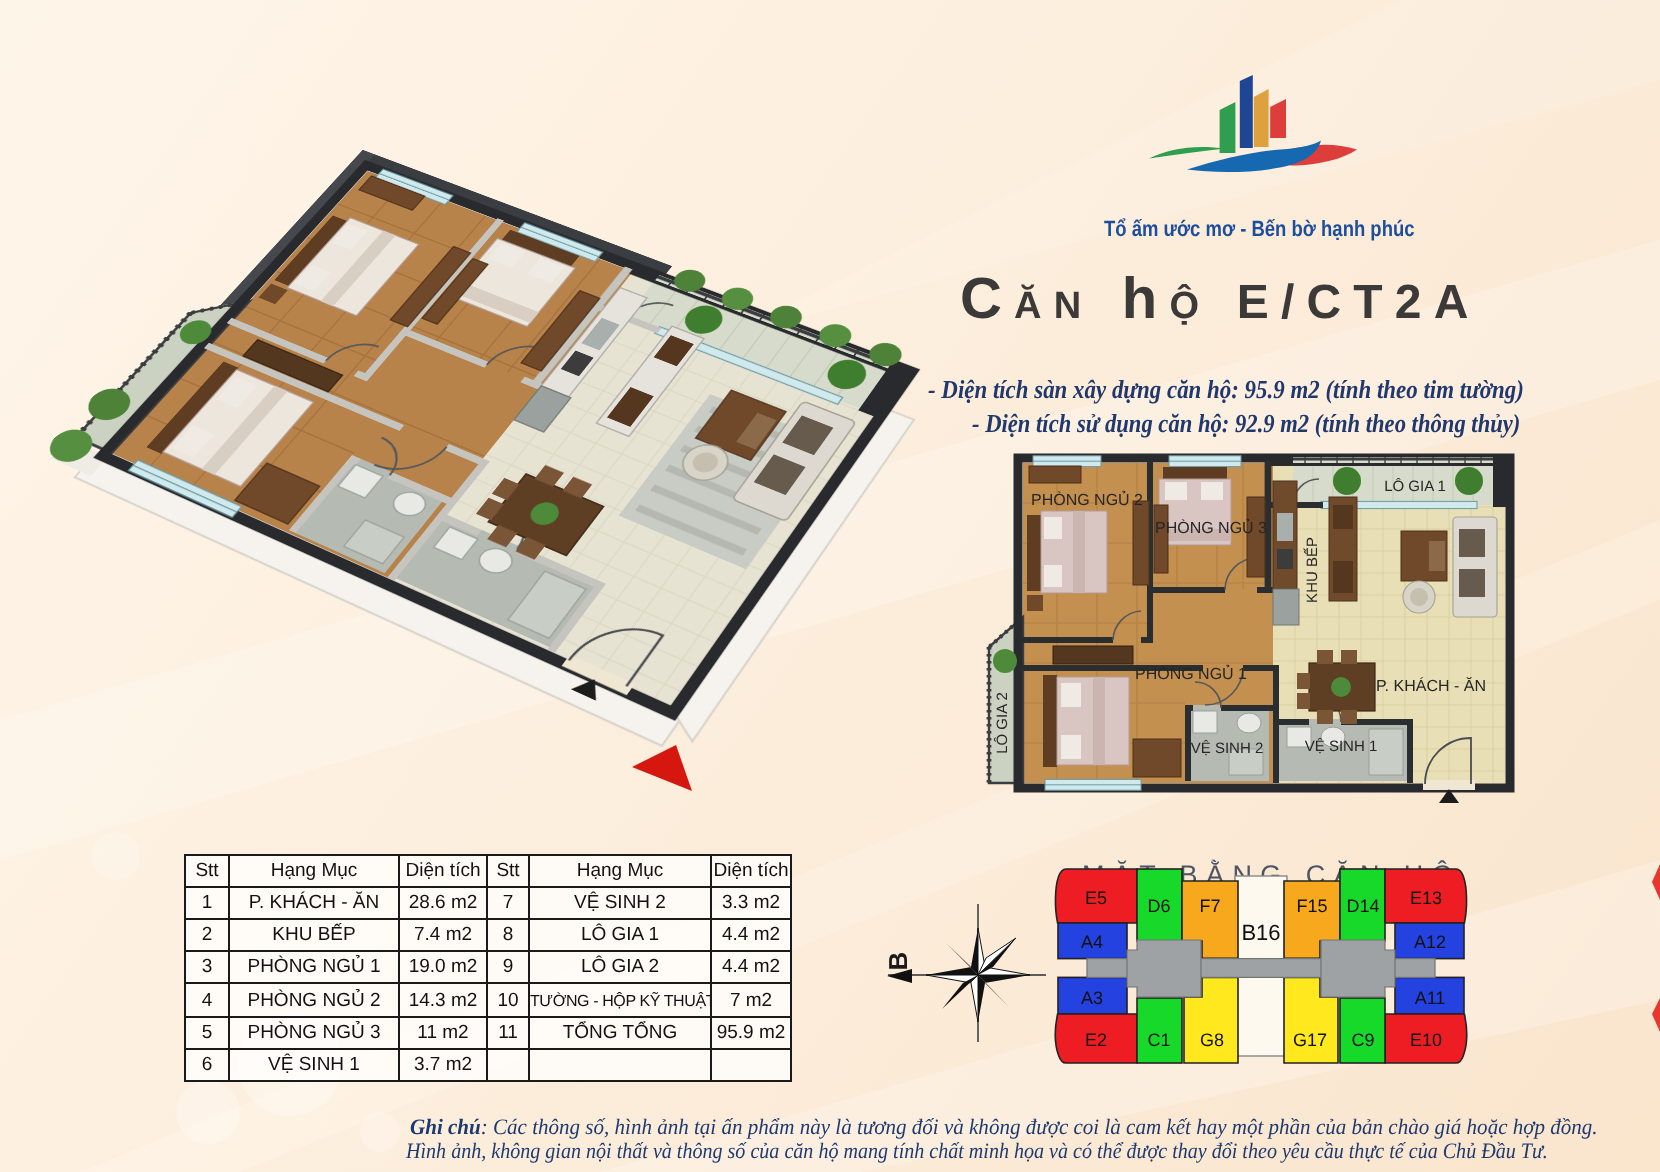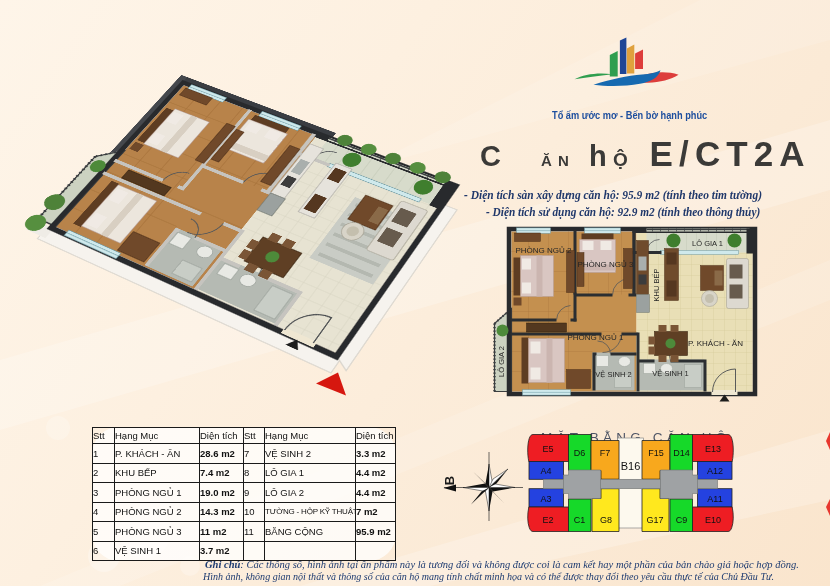--- a/index.html
+++ b/index.html
@@ -21,39 +21,39 @@
   </g>
   <g>
     <circle cx="145" cy="532" r="26" fill="#ffffff" opacity="0.30"></circle>
     <circle cx="104" cy="556" r="16" fill="#ffffff" opacity="0.28"></circle>
     <circle cx="58" cy="428" r="12" fill="#ffffff" opacity="0.22"></circle>
     <circle cx="190" cy="566" r="10" fill="#ffffff" opacity="0.25"></circle>
   </g>
 </svg>
 
 <div class="abs" style="left:480px;top:134px;color:#3b3a38;font-weight:bold;white-space:nowrap;">
-  <span style="font-size:29px;letter-spacing:6.1px;">C</span><span style="font-size:15px;letter-spacing:6.1px;margin-left:34px;">ĂN</span><span style="font-size:29px;letter-spacing:6.1px;"> h</span><span style="font-size:19px;letter-spacing:6.1px;">Ộ</span><span style="font-size:35px;letter-spacing:6.1px;"> E/CT2A</span>
+  <span style="font-size:29px;letter-spacing:6.1px;">C</span><span style="font-size:19px;letter-spacing:6.1px;">ĂN</span><span style="font-size:29px;letter-spacing:6.1px;"> h</span><span style="font-size:19px;letter-spacing:6.1px;">Ộ</span><span style="font-size:24px;letter-spacing:6.1px;"> E/CT2A</span>
 </div>
 
 
 <div class="abs" style="left:464px;top:186.5px;font-family:'Liberation Serif',serif;font-style:italic;font-weight:bold;font-size:13px;color:#20386b;white-space:nowrap;transform:scaleX(0.881);transform-origin:0 0;">- Diện tích sàn xây dựng căn hộ: 95.9 m2 (tính theo tim tường)</div>
 
 <div class="abs" style="left:486px;top:203.5px;font-family:'Liberation Serif',serif;font-style:italic;font-weight:bold;font-size:13px;color:#20386b;white-space:nowrap;transform:scaleX(0.87);transform-origin:0 0;">- Diện tích sử dụng căn hộ: 92.9 m2 (tính theo thông thủy)</div>
 
 
 <div class="abs" style="left:552px;top:109px;white-space:nowrap;color:#1d4e9e;font-size:11px;font-weight:bold;transform:scaleX(0.84);transform-origin:0 0;">Tổ ấm ước mơ - Bến bờ hạnh phúc</div>
 
 <div class="abs" style="left:541px;top:430px;font-size:13.5px;color:#4d5465;letter-spacing:4.2px;white-space:nowrap;">MẶT BẰNG CĂN HỘ</div>
 
 
 <div class="abs" style="left:204.5px;top:558px;font-family:'Liberation Serif',serif;font-style:italic;font-size:11px;color:#1c3a70;white-space:nowrap;transform:scaleX(0.956);transform-origin:0 0;"><b>Ghi chú</b>: Các thông số, hình ảnh tại ấn phẩm này là tương đối và không được coi là cam kết hay một phần của bản chào giá hoặc hợp đồng.</div>
 
 <div class="abs" style="left:203px;top:569.5px;font-family:'Liberation Serif',serif;font-style:italic;font-size:11px;color:#1c3a70;white-space:nowrap;transform:scaleX(0.912);transform-origin:0 0;">Hình ảnh, không gian nội thất và thông số của căn hộ mang tính chất minh họa và có thể được thay đổi theo yêu cầu thực tế của Chủ Đầu Tư.</div>
 
-<table class="abs" style="left:92px;top:427px;width:303px;height:134px;border-collapse:collapse;background:rgba(255,255,255,0.74);font-size:9.5px;color:#111;text-align:left;table-layout:fixed;border-radius:27px;" cellspacing="0">
+<table class="abs" style="left:92px;top:427px;width:303px;height:114px;border-collapse:collapse;background:rgba(255,255,255,0.74);font-size:9.5px;color:#111;text-align:center;table-layout:fixed;" cellspacing="0">
   <colgroup>
         <col style="width:22px">
         <col style="width:85px">
         <col style="width:44px">
         <col style="width:21px">
         <col style="width:91px">
         <col style="width:40px">
       </colgroup>
   <tbody>
         <tr style="height:16px">
@@ -94,36 +94,36 @@
           <td class="c v">14.3 m2</td>
           <td class="c">10</td>
           <td class="c" style="font-size:8px;letter-spacing:-0.2px">TƯỜNG - HỘP KỸ THUẬT</td>
           <td class="c v">7 m2</td>
         </tr>
   <tr>
           <td class="c">5</td>
           <td class="c">PHÒNG NGỦ 3</td>
           <td class="c v">11 m2</td>
           <td class="c">11</td>
-          <td class="c">BẰNG CỘNG</td>
+          <td class="c">TỔNG TỔNG</td>
           <td class="c v">95.9 m2</td>
         </tr>
   <tr>
           <td class="c">6</td>
           <td class="c">VỆ SINH 1</td>
           <td class="c v">3.7 m2</td>
           <td class="c"></td>
           <td class="c"></td>
           <td class="c"></td>
         </tr>
 </tbody>
     </table>
 <style>
  td.c{border:1px solid #1a1a1a;padding:0;overflow:hidden;white-space:nowrap;}
- td.v{font-weight:bold;}
+ td.v{font-weight:normal;}
 </style>
 
 <svg class="abs" style="left:0;top:0" width="830" height="586" viewBox="0 0 830 586">
   <defs>
 
     <g id="planbase">
 
       <g>
             <rect x="3" y="3" width="125" height="160" fill="var(--wood,#c4904f)"></rect>
       <rect x="3" y="3" width="125" height="160" fill="none"></rect>

